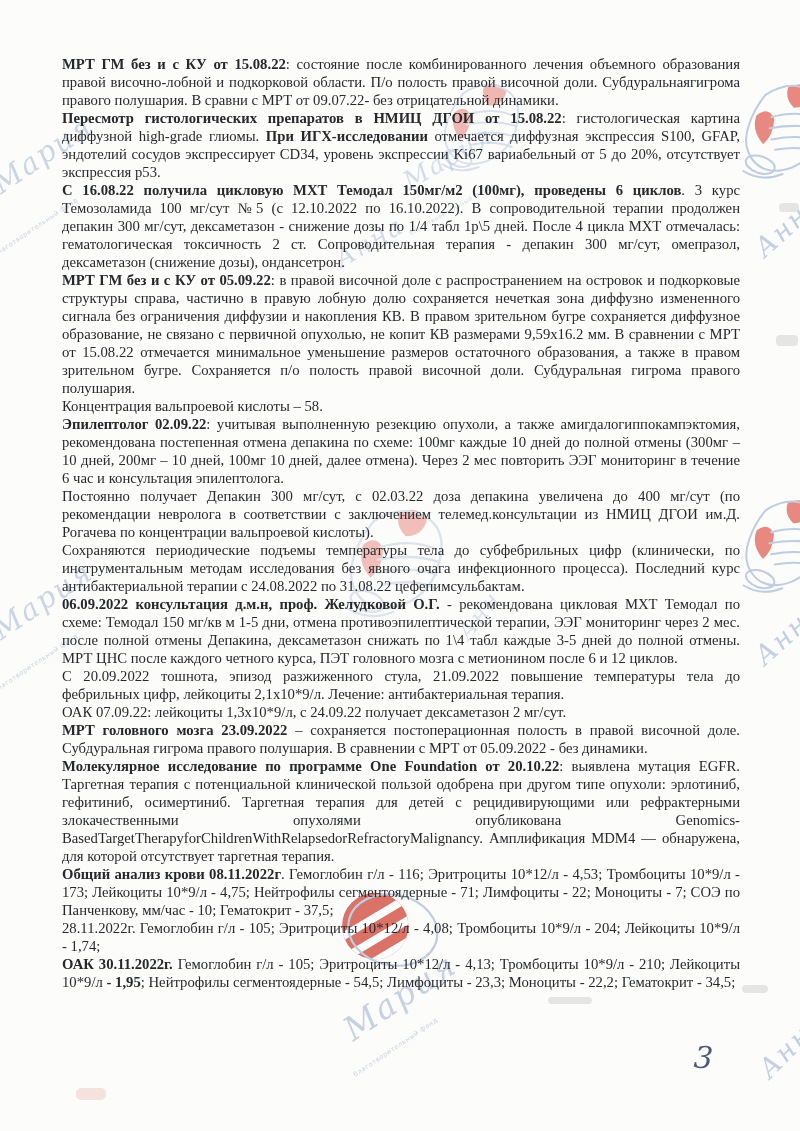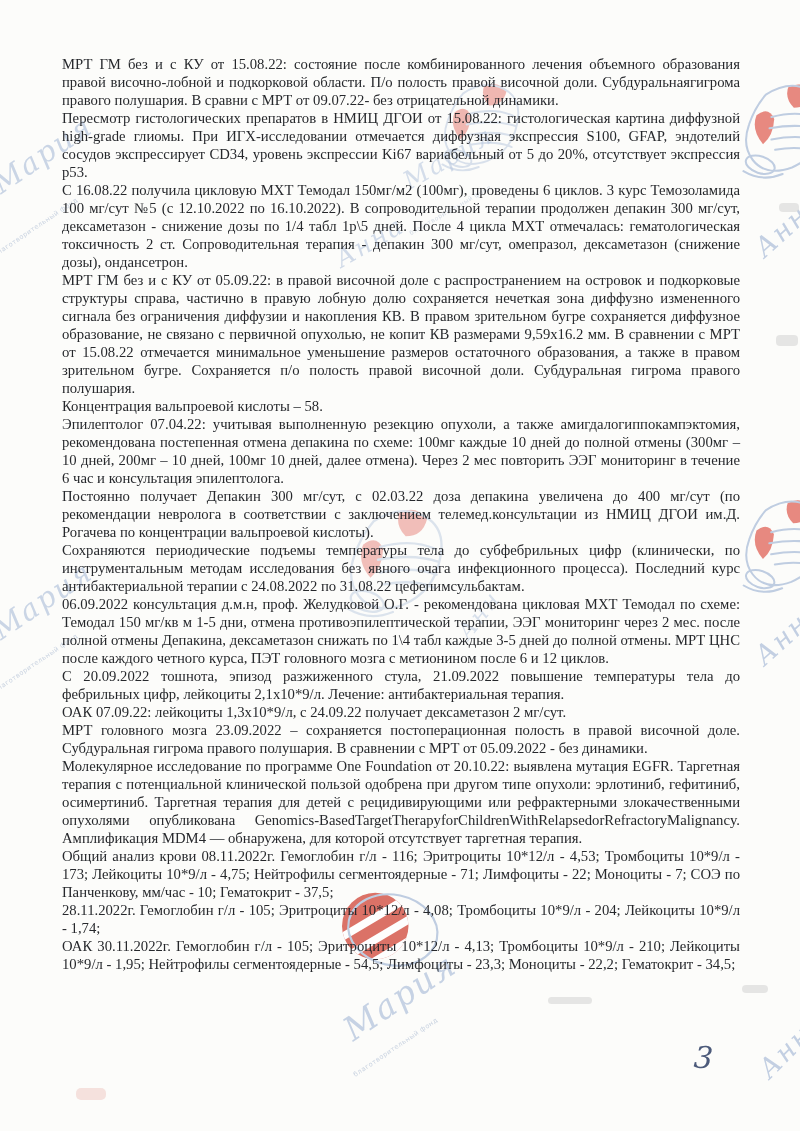--- a/index.html
+++ b/index.html
@@ -9,21 +9,21 @@
     background:#fcfcfa;overflow:hidden;
   }
   
   .doc{
     position:absolute;left:62px;top:55px;width:678px;z-index:2;
     color:var(--ink,#26282c);
     font-size:14.7px;line-height:18px;text-align:justify;
     overflow-wrap:break-word;
   }
   .doc p{margin:0;}
-  .doc b{font-weight:normal;}
+  .doc b{font-weight:bold;}
   
   .wm{position:absolute;z-index:1;pointer-events:none;}
   .wm-script{
     font-family:"DejaVu Serif","Liberation Serif",serif;font-style:italic;
     color:var(--wm-blue,#b5c5dd);white-space:nowrap;
     transform-origin:left top;letter-spacing:2px;
   }
   .wm-caption{
     font-family:"DejaVu Sans","Liberation Sans",sans-serif;
     color:var(--wm-caption,#c8d2e0);white-space:nowrap;
@@ -126,21 +126,21 @@
   <div class="dash" style="left:548px;top:997px;width:44px;height:7px"></div>
   <div class="dash" style="left:742px;top:985px;width:26px;height:8px"></div>
   <div class="smudge" style="left:76px;top:1088px;width:30px;height:12px;background:rgba(228,154,146,.28)"></div>
 
   <div class="doc">
       <p class="para"><b>МРТ ГМ без и с КУ от 15.08.22</b><span>: состояние после комбинированного лечения объемного образования правой височно-лобной и подкорковой области. П/о полость правой височной доли. Субдуральнаягигрома правого полушария. В сравни с МРТ от 09.07.22- без отрицательной динамики.</span></p>
       <p class="para"><b>Пересмотр гистологических препаратов в НМИЦ ДГОИ от 15.08.22</b><span>: гистологическая картина диффузной high-grade глиомы. </span><b>При ИГХ-исследовании</b><span> отмечается диффузная экспрессия S100, GFAP, эндотелий сосудов экспрессирует CD34, уровень экспрессии Ki67 вариабельный от 5 до 20%, отсутствует экспрессия p53.</span></p>
       <p class="para"><b>С 16.08.22 получила цикловую МХТ Темодал 150мг/м2 (100мг), проведены 6 циклов</b><span>. 3 курс Темозоламида 100 мг/сут №5 (с 12.10.2022 по 16.10.2022). В сопроводительной терапии продолжен депакин 300 мг/сут, дексаметазон - снижение дозы по 1/4 табл 1р\5 дней. После 4 цикла МХТ отмечалась: гематологическая токсичность 2 ст. Сопроводительная терапия - депакин 300 мг/сут, омепразол, дексаметазон (снижение дозы), ондансетрон.</span></p>
       <p class="para"><b>МРТ ГМ без и с КУ от 05.09.22</b><span>: в правой височной доле с распространением на островок и подкорковые структуры справа, частично в правую лобную долю сохраняется нечеткая зона диффузно измененного сигнала без ограничения диффузии и накопления КВ. В правом зрительном бугре сохраняется диффузное образование, не связано с первичной опухолью, не копит КВ размерами 9,59х16.2 мм. В сравнении с МРТ от 15.08.22 отмечается минимальное уменьшение размеров остаточного образования, а также в правом зрительном бугре. Сохраняется п/о полость правой височной доли. Субдуральная гигрома правого полушария.</span></p>
       <p class="para"><span>Концентрация вальпроевой кислоты – 58.</span></p>
-      <p class="para"><b>Эпилептолог 07.04.22</b><span>: учитывая выполненную резекцию опухоли, а также амигдалогиппокампэктомия, рекомендована постепенная отмена депакина по схеме: 100мг каждые 10 дней до полной отмены (300мг – 10 дней, 200мг – 10 дней, 100мг 10 дней, далее отмена). Через 2 мес повторить ЭЭГ мониторинг в течение 6 час и консультация эпилептолога.</span></p>
+      <p class="para"><b>Эпилептолог 02.09.22</b><span>: учитывая выполненную резекцию опухоли, а также амигдалогиппокампэктомия, рекомендована постепенная отмена депакина по схеме: 100мг каждые 10 дней до полной отмены (300мг – 10 дней, 200мг – 10 дней, 100мг 10 дней, далее отмена). Через 2 мес повторить ЭЭГ мониторинг в течение 6 час и консультация эпилептолога.</span></p>
       <p class="para"><span>Постоянно получает Депакин 300 мг/сут, с 02.03.22 доза депакина увеличена до 400 мг/сут (по рекомендации невролога в соответствии с заключением телемед.консультации из НМИЦ ДГОИ им.Д. Рогачева по концентрации вальпроевой кислоты).</span></p>
       <p class="para"><span>Сохраняются периодические подъемы температуры тела до субфебрильных цифр (клинически, по инструментальным методам исследования без явного очага инфекционного процесса). Последний курс антибактериальной терапии с 24.08.2022 по 31.08.22 цефепимсульбактам.</span></p>
       <p class="para"><b>06.09.2022 консультация д.м.н, проф. Желудковой О.Г.</b><span> - рекомендована цикловая МХТ Темодал по схеме: Темодал 150 мг/кв м 1-5 дни, отмена противоэпилептической терапии, ЭЭГ мониторинг через 2 мес. после полной отмены Депакина, дексаметазон снижать по 1\4 табл каждые 3-5 дней до полной отмены. МРТ ЦНС после каждого четного курса, ПЭТ головного мозга с метионином после 6 и 12 циклов.</span></p>
       <p class="para"><span>С 20.09.2022 тошнота, эпизод разжиженного стула, 21.09.2022 повышение температуры тела до фебрильных цифр, лейкоциты 2,1х10*9/л. Лечение: антибактериальная терапия.</span></p>
       <p class="para"><span>ОАК 07.09.22: лейкоциты 1,3х10*9/л, с 24.09.22 получает дексаметазон 2 мг/сут.</span></p>
       <p class="para"><b>МРТ головного мозга 23.09.2022</b><span> – сохраняется постоперационная полость в правой височной доле. Субдуральная гигрома правого полушария. В сравнении с МРТ от 05.09.2022 - без динамики.</span></p>
       <p class="para"><b>Молекулярное исследование по программе One Foundation от 20.10.22</b><span>: выявлена мутация EGFR. Таргетная терапия с потенциальной клинической пользой одобрена при другом типе опухоли: эрлотиниб, гефитиниб, осимертиниб. Таргетная терапия для детей с рецидивирующими или рефрактерными злокачественными опухолями опубликована Genomics-BasedTargetTherapyforChildrenWithRelapsedorRefractoryMalignancy. Амплификация MDM4 — обнаружена, для которой отсутствует таргетная терапия.</span></p>
       <p class="para"><b>Общий анализ крови 08.11.2022г</b><span>. Гемоглобин г/л - 116; Эритроциты 10*12/л - 4,53; Тромбоциты 10*9/л - 173; Лейкоциты 10*9/л - 4,75; Нейтрофилы сегментоядерные - 71; Лимфоциты - 22; Моноциты - 7; СОЭ по Панченкову, мм/час - 10; Гематокрит - 37,5;</span></p>
       <p class="para"><span>28.11.2022г. Гемоглобин г/л - 105; Эритроциты 10*12/л - 4,08; Тромбоциты 10*9/л - 204; Лейкоциты 10*9/л - 1,74;</span></p>
       <p class="para"><b>ОАК 30.11.2022г.</b><span> Гемоглобин г/л - 105; Эритроциты 10*12/л - 4,13; Тромбоциты 10*9/л - 210; Лейкоциты 10*9/л </span><b>- 1,95</b><span>; Нейтрофилы сегментоядерные - 54,5; Лимфоциты - 23,3; Моноциты - 22,2; Гематокрит - 34,5;</span></p>

